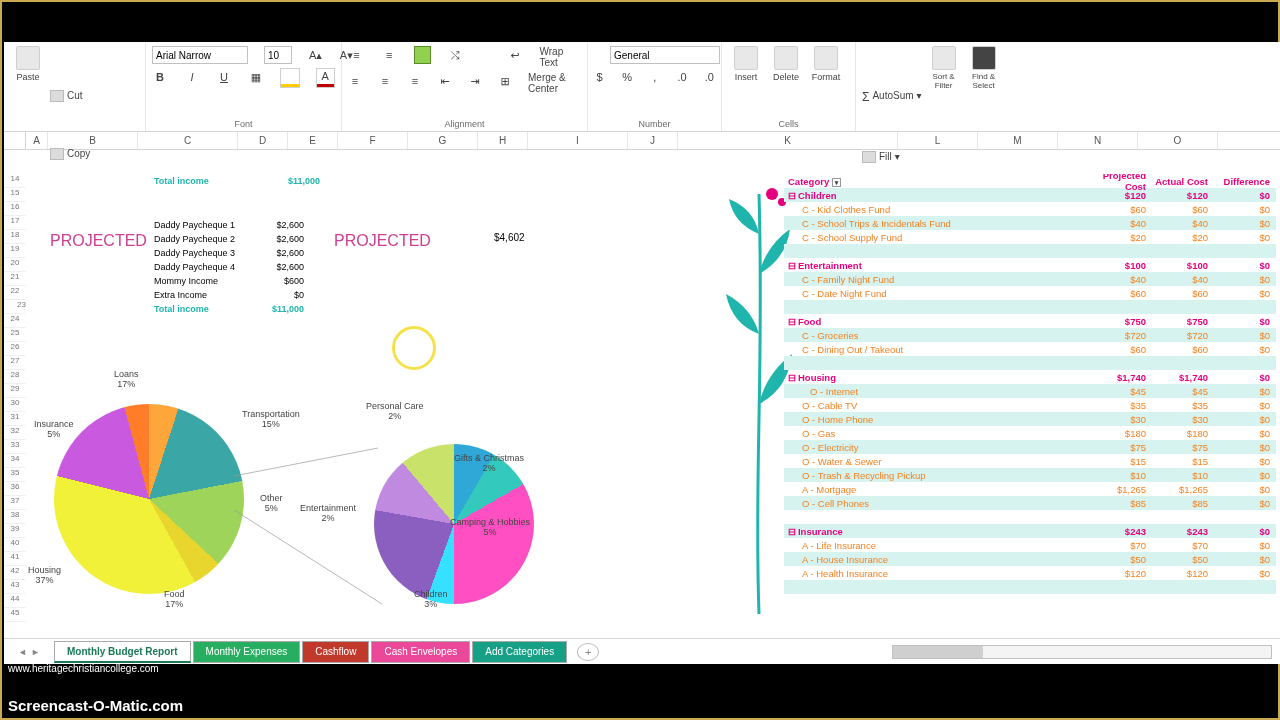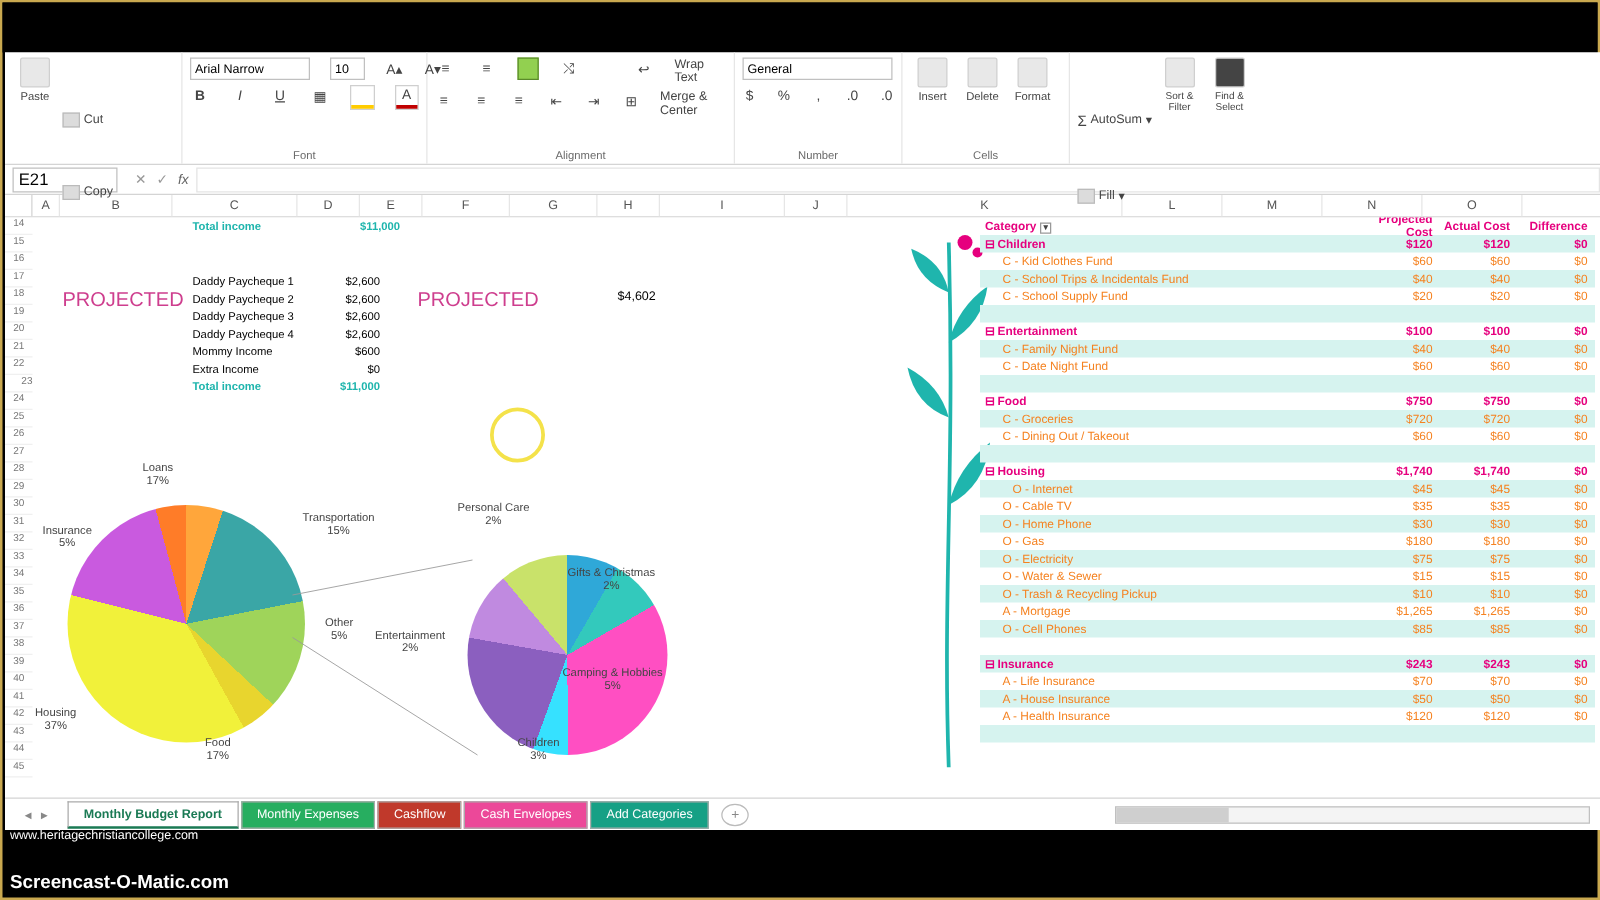--- a/index.html
+++ b/index.html
@@ -146,21 +146,21 @@
           <div class="mini">⇤</div>
           <div class="mini">⇥</div>
           <div class="mini">⊞</div>
           <span>Merge &amp; Center</span>
         </div>
       </div>
       <div class="rg-label">Alignment</div>
     </div>
     <div class="rg" style="width:134px">
       <div class="rg-body" style="flex-direction:column;gap:4px">
-        <input class="sel" style="width: 120px;" value="General">
+        <input class="sel" style="width: 110px; margin-left: 16px;" value="General">
         <div class="btn-row">
           <div class="mini">$</div>
           <div class="mini">%</div>
           <div class="mini">,</div>
           <div class="mini">.0</div>
           <div class="mini">.0</div>
         </div>
       </div>
       <div class="rg-label">Number</div>
     </div>
@@ -194,29 +194,20 @@
             </div>
         <div class="big-btn">
               <div class="big-ico" style="background:#444"></div>
               <span style="font-size:8px;text-align:center">Find &amp; Select</span>
             </div>
       </div>
       <div class="rg-label">Editing</div>
     </div>
   </div>
 
-  <div class="fbar">
-    <input class="namebox" value="E21" style="">
-    <div class="fx-icons">
-      <span>✕</span>
-      <span>✓</span>
-    </div>
-    <span class="fx-lbl">fx</span>
-    <div style="flex:1;height:20px;border:1px solid #e4e4e4"></div>
-  </div>
 
   <div class="colhdr" id="colhdr">
         <div class="ch rowhdr"></div>
         <div class="ch" style="width:22px">A</div>
         <div class="ch" style="width:90px">B</div>
         <div class="ch" style="width:100px">C</div>
         <div class="ch" style="width:50px">D</div>
         <div class="ch" style="width:50px">E</div>
         <div class="ch" style="width:70px">F</div>
         <div class="ch" style="width:70px">G</div>
@@ -325,21 +316,21 @@
     <div class="pie2"></div>
     <div class="plabel" style="left:110px;top:196px">Loans<br>17%</div>
     <div class="plabel" style="left:30px;top:246px">Insurance<br>5%</div>
     <div class="plabel" style="left:238px;top:236px">Transportation<br>15%</div>
     <div class="plabel" style="left:256px;top:320px">Other<br>5%</div>
     <div class="plabel" style="left:296px;top:330px">Entertainment<br>2%</div>
     <div class="plabel" style="left:24px;top:392px">Housing<br>37%</div>
     <div class="plabel" style="left:160px;top:416px">Food<br>17%</div>
     <div class="plabel" style="left:362px;top:228px">Personal Care<br>2%</div>
     <div class="plabel" style="left:450px;top:280px">Gifts &amp; Christmas<br>2%</div>
-    <div class="plabel" style="left:446px;top:360px">Camping &amp; Hobbies<br>5%</div>
+    <div class="plabel" style="left:446px;top:344px">Camping &amp; Hobbies<br>5%</div>
     <div class="plabel" style="left:410px;top:416px">Children<br>3%</div>
 
     <svg style="position:absolute;left:0;top:0;width:560px;height:460px;pointer-events:none">
       <line x1="230" y1="302" x2="374" y2="274" stroke="#999" stroke-width="0.7"></line>
       <line x1="230" y1="336" x2="378" y2="430" stroke="#999" stroke-width="0.7"></line>
     </svg>
 
     <div class="cat-table" id="cattbl">
           <div class="ct-row hdr-row">
             <div class="ct-name">Category <span style="border:1px solid #999;padding:0 2px;font-size:7px;background:#fff;color:#444">▾</span></div>

